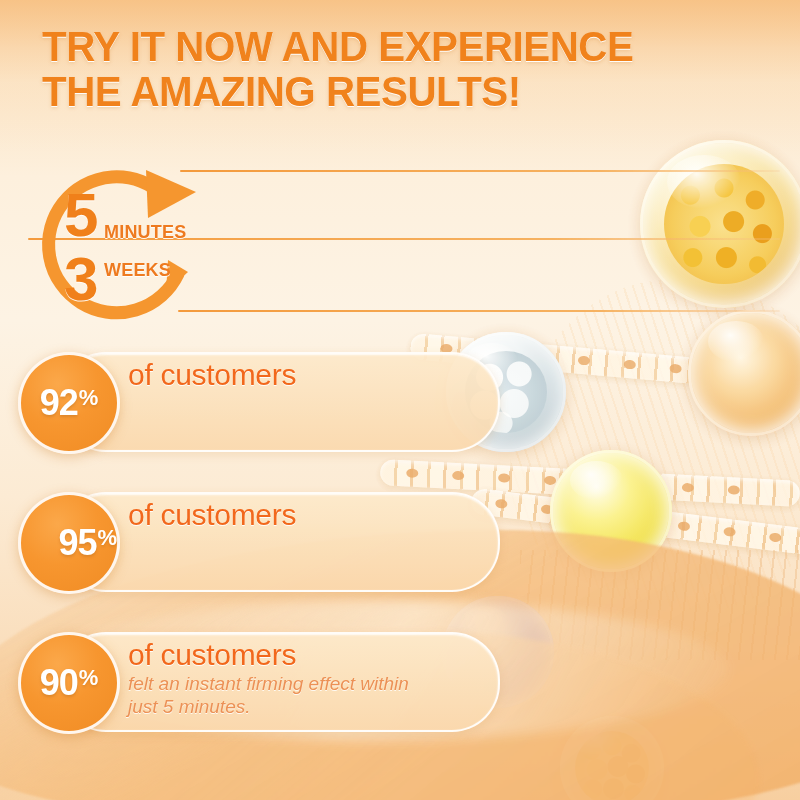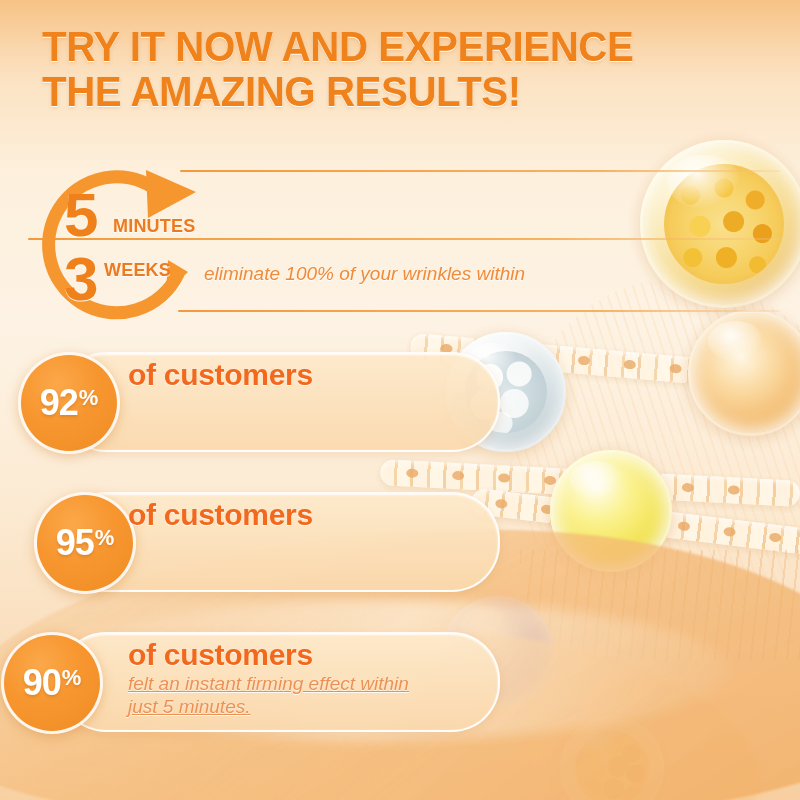--- a/index.html
+++ b/index.html
@@ -170,21 +170,21 @@
     position:absolute;font-weight:bold;color:#F0801A;
     text-shadow:0 1px 0 rgba(255,255,255,.9);
     line-height:1;
   }
   .num-5{left:36px;top:32px;font-size:62px;}
   .num-3{left:36px;top:96px;font-size:62px;}
   .unit{
     position:absolute;font-weight:bold;font-size:18px;letter-spacing:.2px;
     color:#EE7A1F;text-shadow:0 1px 0 rgba(255,255,255,.9);
   }
-  .unit-min{left:76px;top:64px;margin-left:9px;}
+  .unit-min{left:76px;top:70px;}
   .unit-wk{left:76px;top:108px;}
 
   .timetext{
     position:absolute;font-style:italic;font-size:19px;line-height:24px;
     color:#EF8B3A;text-shadow:0 1px 0 rgba(255,255,255,.85);
     white-space:pre-line;
   }
   .timetext-1{left:176px;top:30px;}
   .timetext-2{left:176px;top:110px;}
 
@@ -201,43 +201,43 @@
   .card-3{top:632px;}
 
   .badge{
     position:absolute;width:96px;height:96px;border-radius:50%;
     background:radial-gradient(circle at 38% 30%, #FBA84A 0%, #F7962F 45%, #F08C24 100%);
     border:3px solid rgba(255,255,255,.92);
     box-shadow:0 3px 12px rgba(205,125,40,.35);
     display:flex;align-items:center;justify-content:center;
   }
   .badge-1{left:18px;top:352px;}
-  .badge-2{left:34px;top:492px;}
-  .badge-3{left:1px;top:632px;}
+  .badge-2{left:18px;top:492px;justify-content:flex-end;}
+  .badge-3{left:18px;top:632px;}
   .badge-inner{
     position:relative;color:#FFFFFF;font-weight:bold;
     text-shadow:0 2px 3px rgba(190,110,30,.45);
     display:flex;align-items:baseline;
   }
   .badge-num{font-size:36px;line-height:1;letter-spacing:-1px;}
   .badge-pct{font-size:22px;line-height:1;margin-left:1px;position:relative;top:-10px;}
 
   .card-head{
-    position:absolute;left:128px;font-weight:bold;font-size:30px;
+    position:absolute;left:128px;font-weight:normal;font-size:30px;
     color:#F2681C;text-shadow:0 1px 0 rgba(255,255,255,.9);
     letter-spacing:-.3px;
   }
   .card-body{
     position:absolute;left:128px;font-style:italic;font-size:19px;line-height:23px;
     color:#EC9155;text-shadow:0 1px 0 rgba(255,255,255,.8);
     white-space:pre-line;
   }
   .ch-1{top:358px;} .cb-1{top:392px;}
   .ch-2{top:498px;} .cb-2{top:532px;}
-  .ch-3{top:638px;} .cb-3{top:672px;text-decoration:underline;}
+  .ch-3{top:638px;} .cb-3{top:672px;}
 </style>
 </head>
 <body>
 
 <div id="poster">
 
   <div class="bg-layer top-glow"></div>
 
   <div class="bg-layer tissue">
     <div class="bg-layer fiber-field"></div>
@@ -319,21 +319,20 @@
         <polygon points="118,18 168,40 120,66" fill="#F5962F"></polygon>
         <polygon points="140,108 160,120 138,140" fill="#F5962F"></polygon>
       </svg>
     </div>
 
     <div class="num num-5">5</div>
     <div class="unit unit-min">MINUTES</div>
     <div class="num num-3">3</div>
     <div class="unit unit-wk">WEEKS</div>
 
-    <div class="timetext timetext-2">eliminate 100% of your wrinkles within</div>
   </div>
 
   <div class="card card-1"></div>
   <div class="badge badge-1">
     <div class="badge-inner">
       <span class="badge-num">92</span>
       <span class="badge-pct">%</span>
     </div>
   </div>
   <div class="card-head ch-1">of customers</div>

